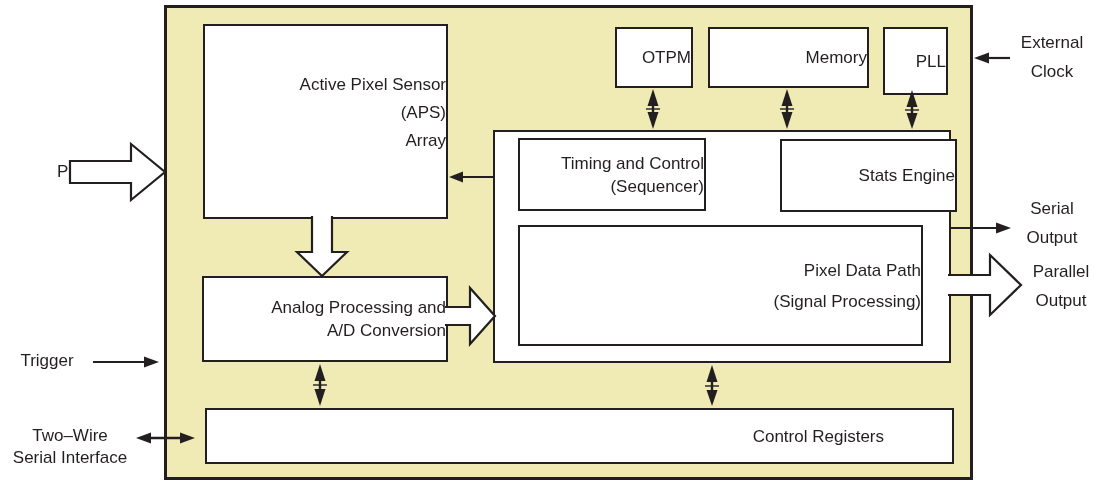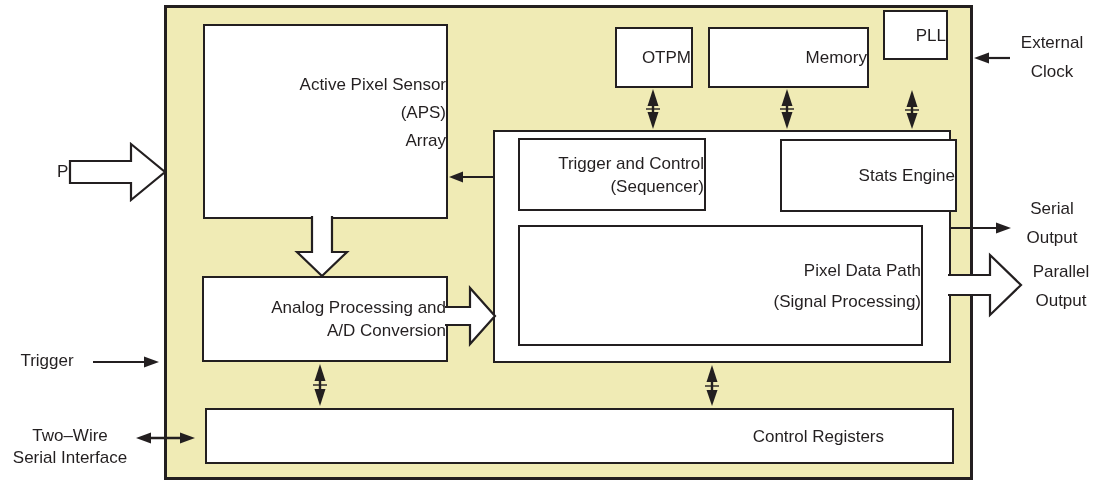--- a/index.html
+++ b/index.html
@@ -58,26 +58,26 @@
   </div>
 
   <div class="box" style="left:615px;top:27px;width:78px;height:61px;">
     <div>OTPM</div>
   </div>
 
   <div class="box" style="left:708px;top:27px;width:161px;height:61px;">
     <div>Memory</div>
   </div>
 
-  <div class="box" style="left:883px;top:10px;width:65px;height:50px;">
+  <div class="box" style="left:883px;top:27px;width:65px;height:68px;">
     <div>PLL</div>
   </div>
 
   <div class="box" style="left:518px;top:138px;width:188px;height:73px;">
-    <div>Trigger and Control</div>
+    <div>Timing and Control</div>
     <div>(Sequencer)</div>
   </div>
 
   <div class="box" style="left:742px;top:139px;width:177px;height:73px;margin-left:38px;">
     <div>Stats Engine</div>
   </div>
 
   <div class="box lh31" style="left:518px;top:225px;width:405px;height:121px;">
     <div>Pixel Data Path</div>
     <div>(Signal Processing)</div>

